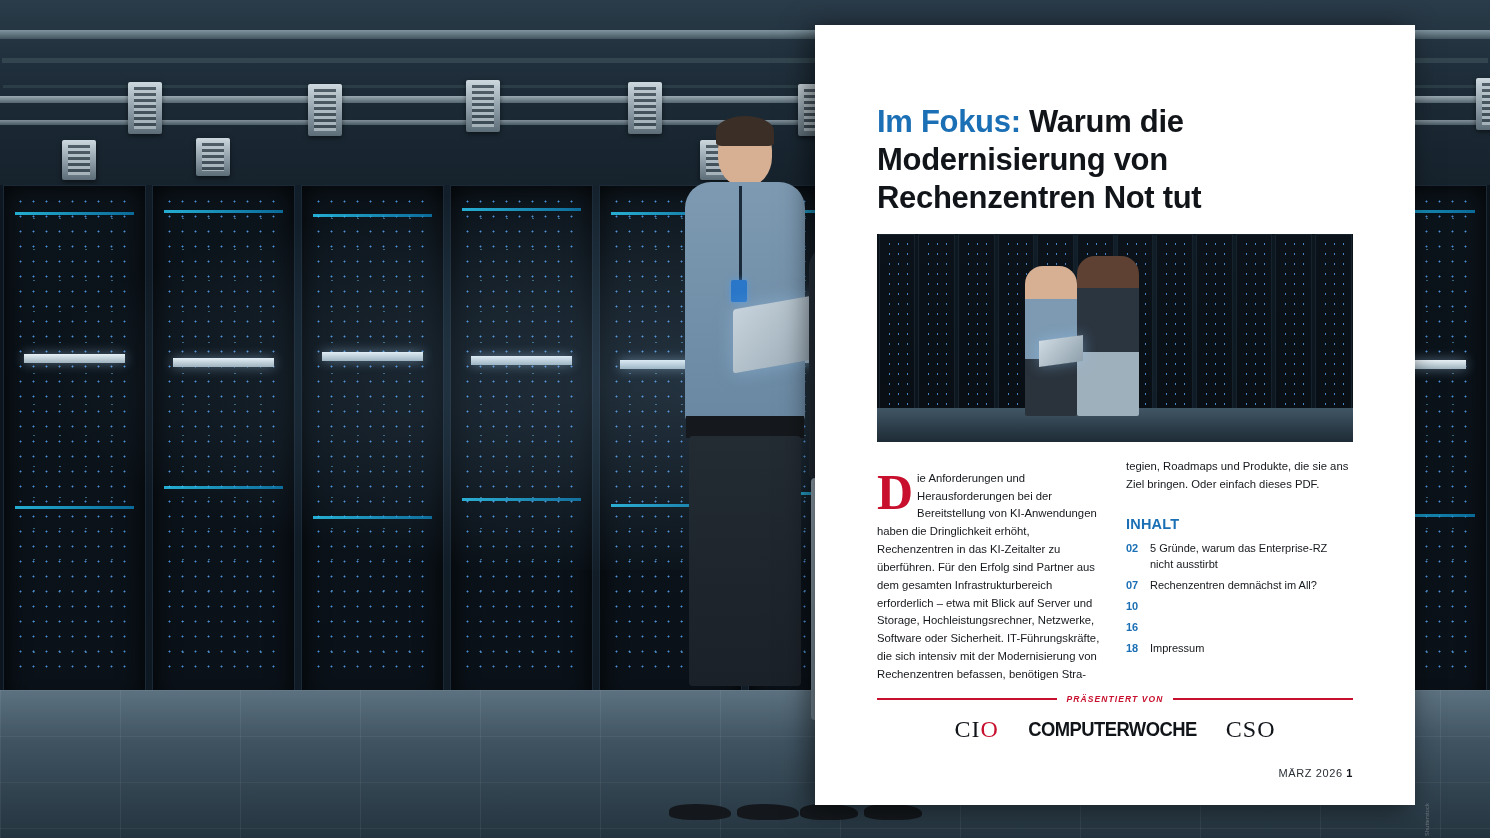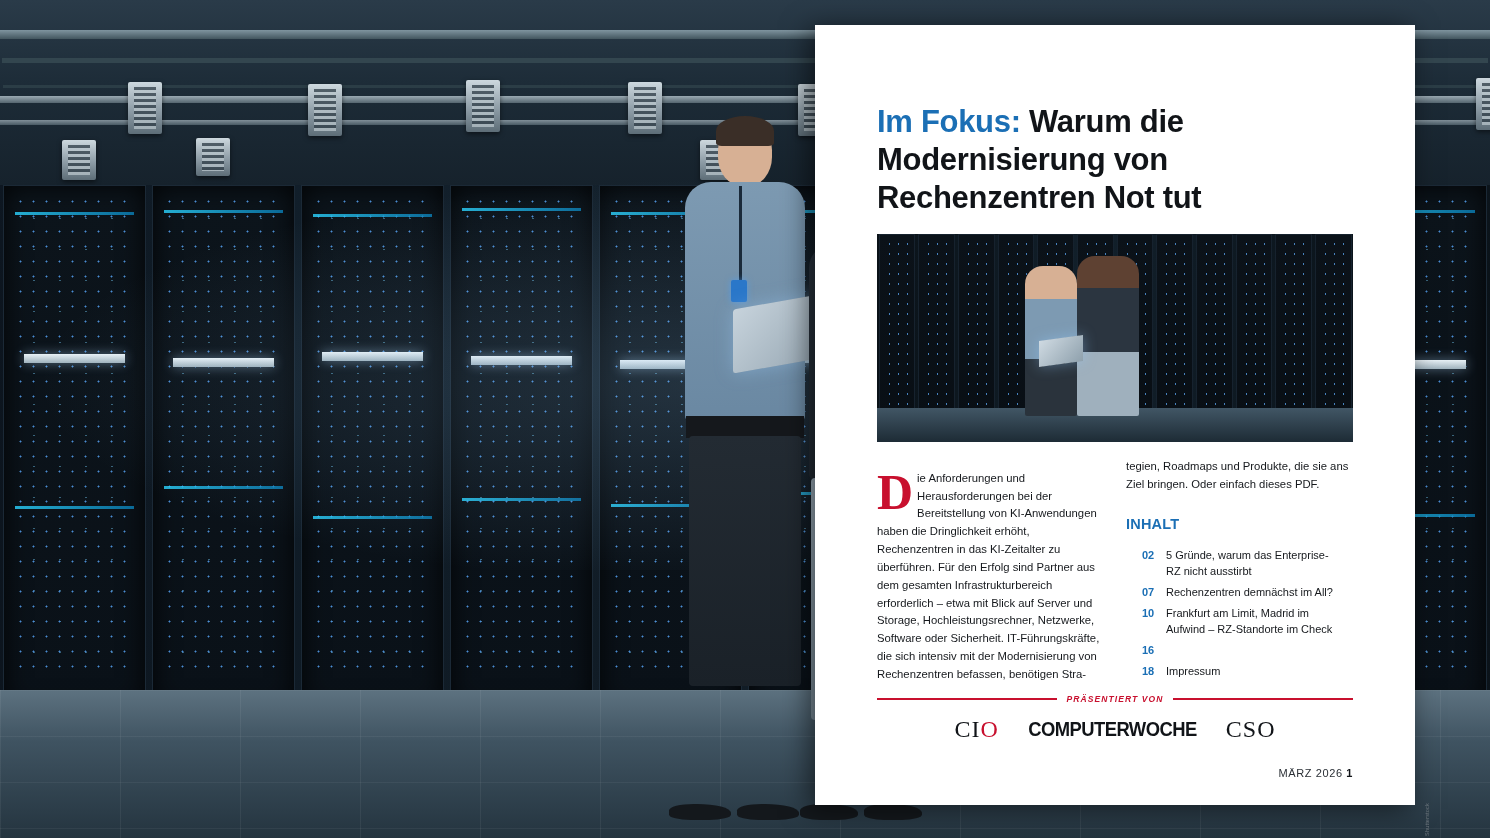--- a/index.html
+++ b/index.html
@@ -208,21 +208,21 @@
   .col-right .intro {
     font-size: 11.3px; line-height: 1.58; color: #15181c; margin: 0;
   }
   h2.inhalt {
     margin: 22px 0 9px 0;
     color: #1b6fb5;
     font-size: 14.5px;
     font-weight: 700;
     letter-spacing: .2px;
   }
-  .toc { list-style: none; margin: 16px; padding: 0; }
+  .toc { list-style: none; margin: 0; padding: 0; }
   .toc li {
     display: flex; gap: 8px;
     font-size: 11px; line-height: 1.45;
     color: #15181c;
     margin-bottom: 5px;
   }
   .toc .pg {
     color: #1b6fb5; font-weight: 700; min-width: 16px; text-align: left;
   }
 
@@ -413,21 +413,20 @@
             <li>
               <span class="pg">02</span>
               <span>5 Gründe, warum das Enterprise-RZ nicht ausstirbt</span>
             </li>
             <li>
               <span class="pg">07</span>
               <span>Rechenzentren demnächst im All?</span>
             </li>
             <li>
               <span class="pg">10</span>
-              <span>Frankfurt am Limit, Madrid im Aufwind – RZ-Standorte im Check</span>
             </li>
             <li>
               <span class="pg">16</span>
             </li>
             <li>
               <span class="pg">18</span>
               <span>Impressum</span>
             </li>
           </ul>
         </div>

